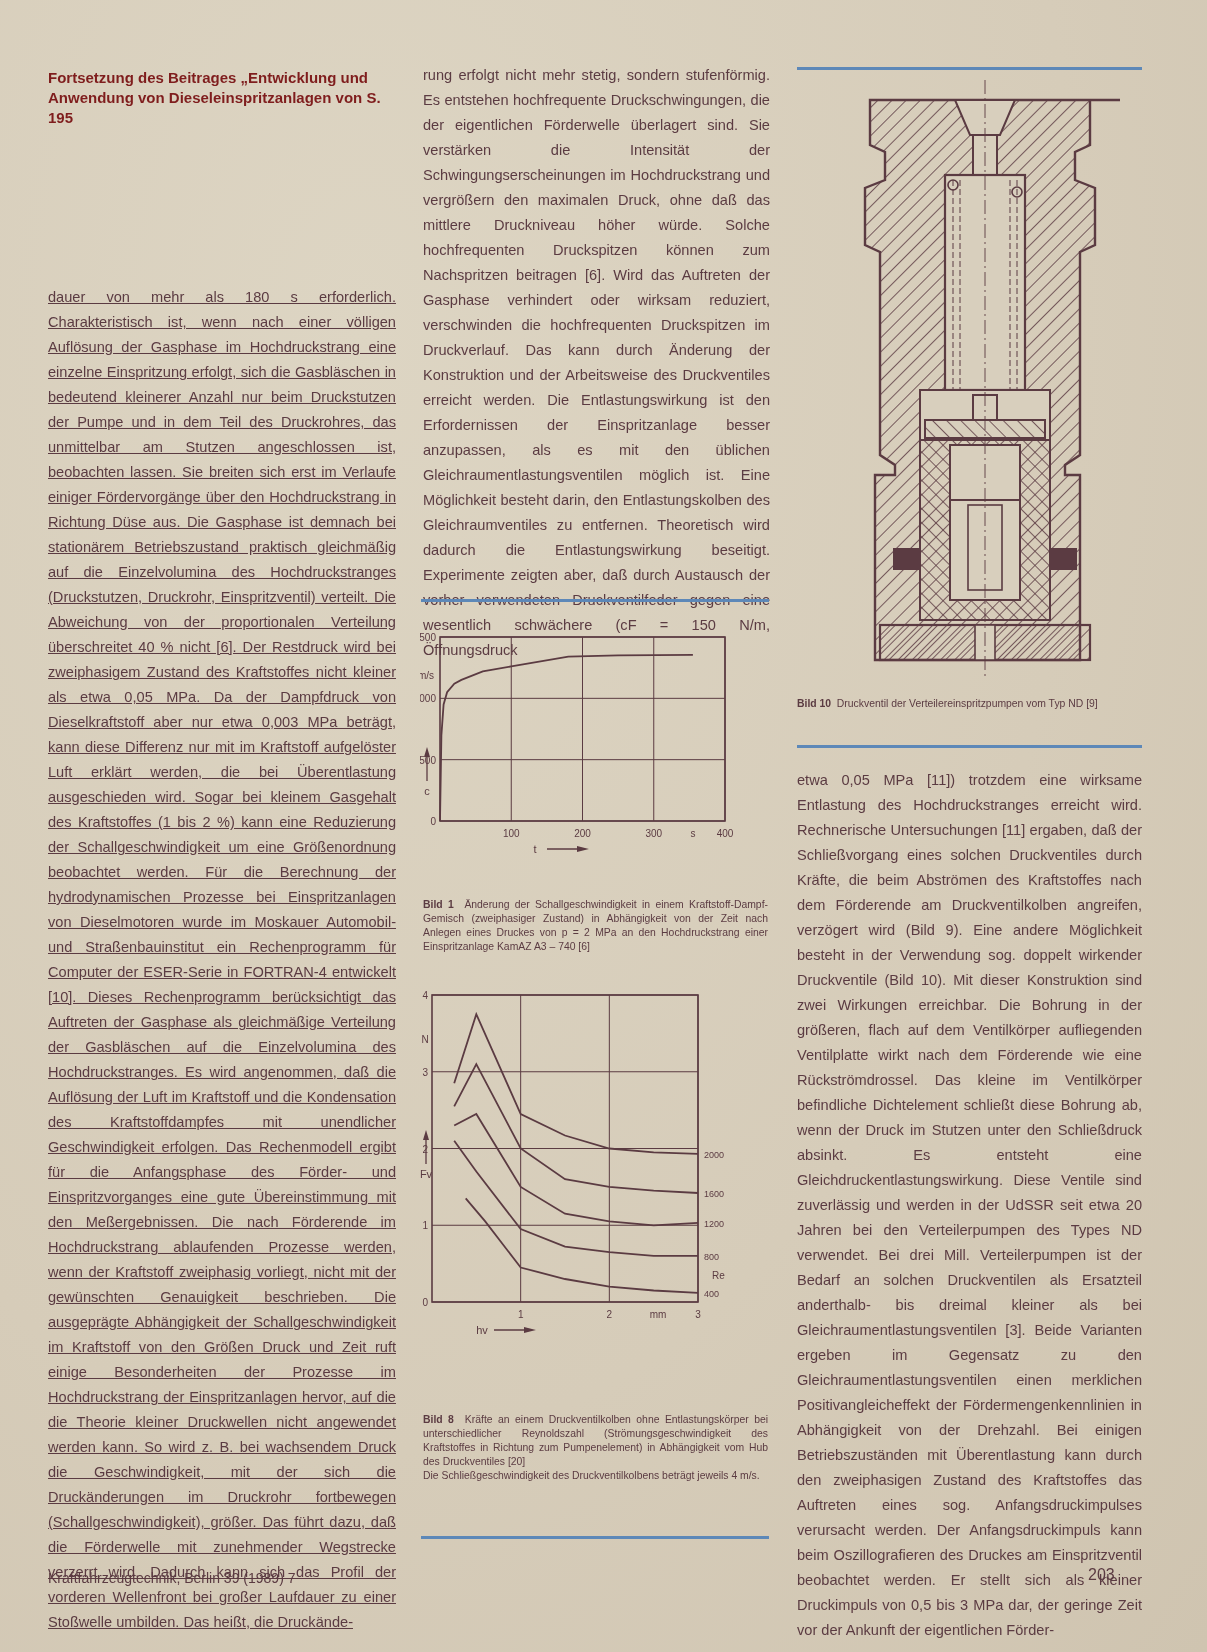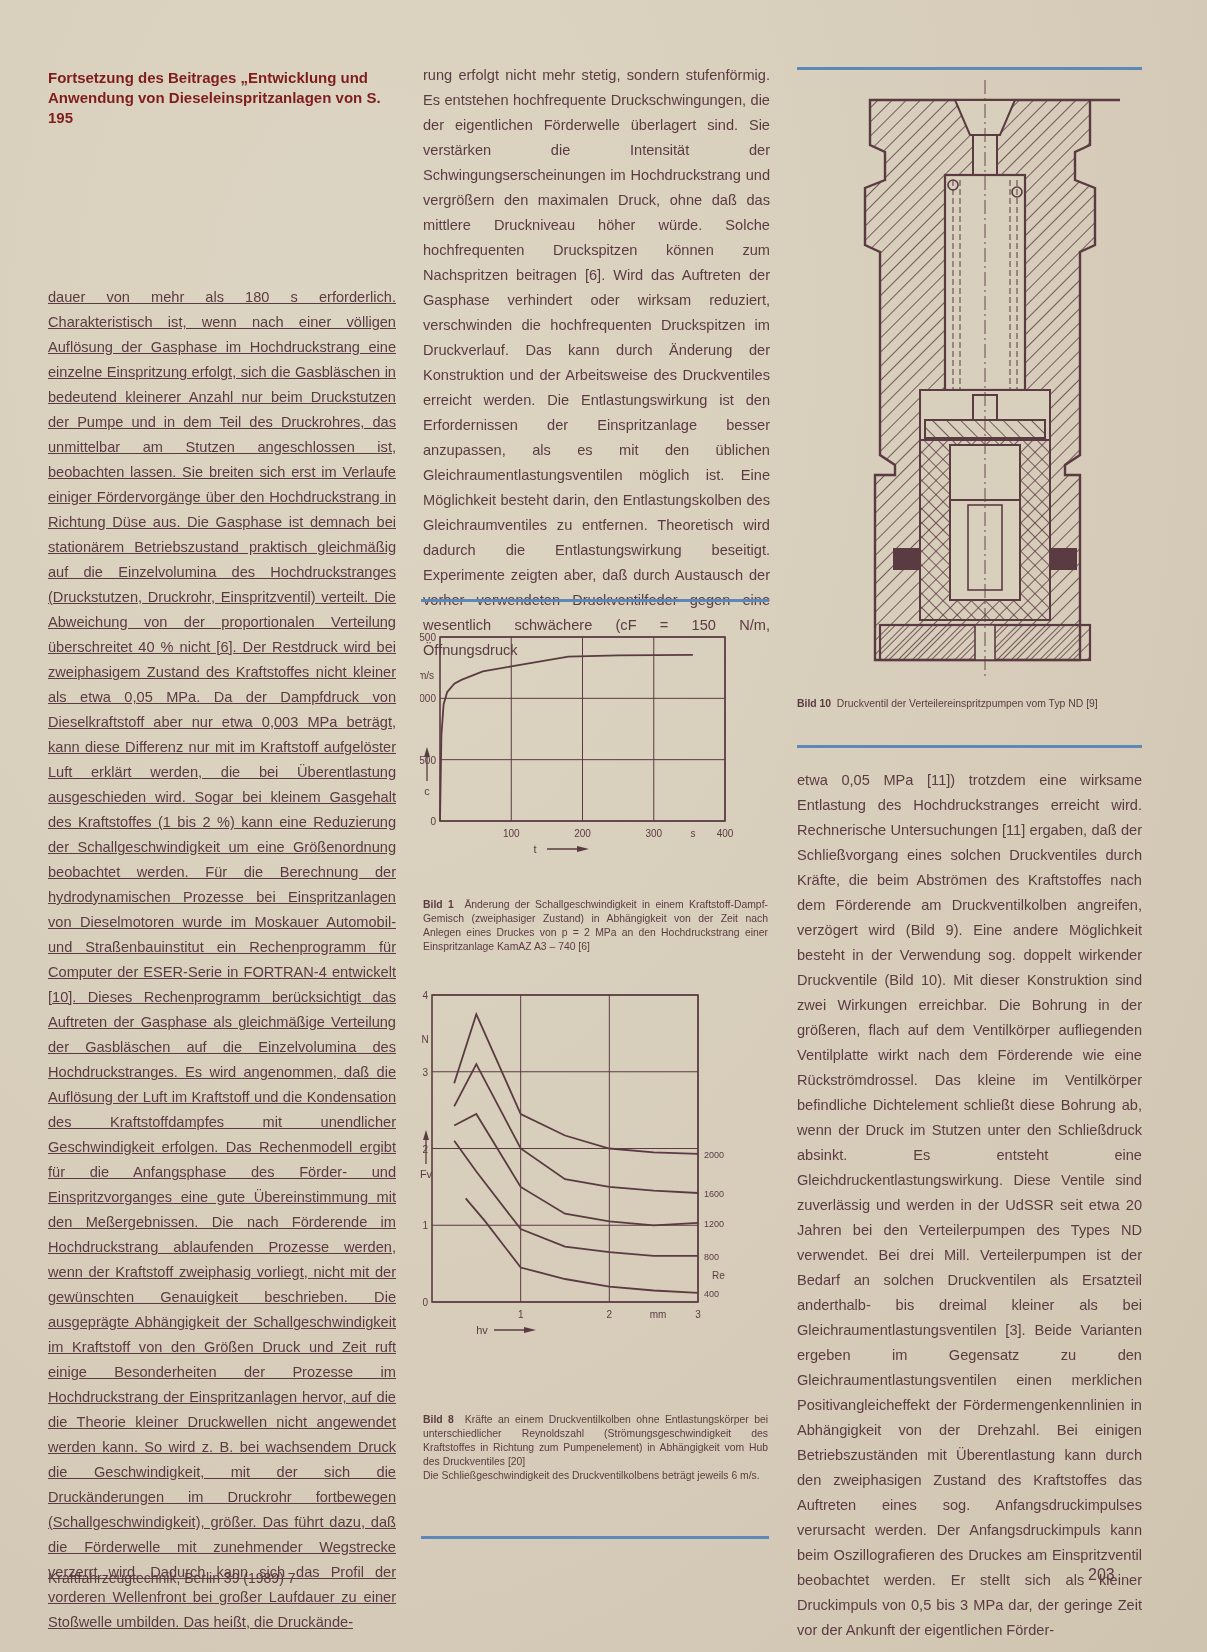--- a/index.html
+++ b/index.html
@@ -110,21 +110,21 @@
     <path d="M34.2,155.8 L56.3,186.5 L100.7,244.1 L145.0,261.7 L189.3,267.1 L233.7,270.9 L278.0,270.9" fill="none" stroke="#5b3b42" stroke-width="1.8"></path>
     <text x="284" y="274.95" font-size="9">800</text>
     <path d="M45.7,213.4 L65.2,236.4 L100.7,282.5 L145.0,294.0 L189.3,301.6 L233.7,305.5 L278.0,307.8" fill="none" stroke="#5b3b42" stroke-width="1.8"></path>
     <text x="284" y="311.79" font-size="9">400</text>
     <text x="292" y="294.1375" font-size="10">Re</text>
   </svg>
 
 <div class="caption" style="left:423px;top:1413px;width:345px;">
   <b>Bild 8</b>&nbsp;
   <span>Kräfte an einem Druckventilkolben ohne Entlastungskörper bei unterschiedlicher Reynoldszahl (Strömungsgeschwindigkeit des Kraftstoffes in Richtung zum Pumpenelement) in Abhängigkeit vom Hub des Druckventiles [20]</span><br>
-  <span>Die Schließgeschwindigkeit des Druckventilkolbens beträgt jeweils 6 m/s.</span>
+  <span>Die Schließgeschwindigkeit des Druckventilkolbens beträgt jeweils 4 m/s.</span>
 </div>
 
 <svg style="position:absolute;left:860px;top:80px;" width="260" height="600" viewBox="0 0 260 600">
   <defs>
     <pattern id="hatch" width="10" height="10" patternUnits="userSpaceOnUse" patternTransform="rotate(45)">
       <line x1="0" y1="0" x2="0" y2="10" stroke="#5b3b42" stroke-width="1.6"></line>
     </pattern>
     <pattern id="hatch2" width="10" height="10" patternUnits="userSpaceOnUse" patternTransform="rotate(-45)">
       <line x1="0" y1="0" x2="0" y2="10" stroke="#5b3b42" stroke-width="1.6"></line>
     </pattern>

